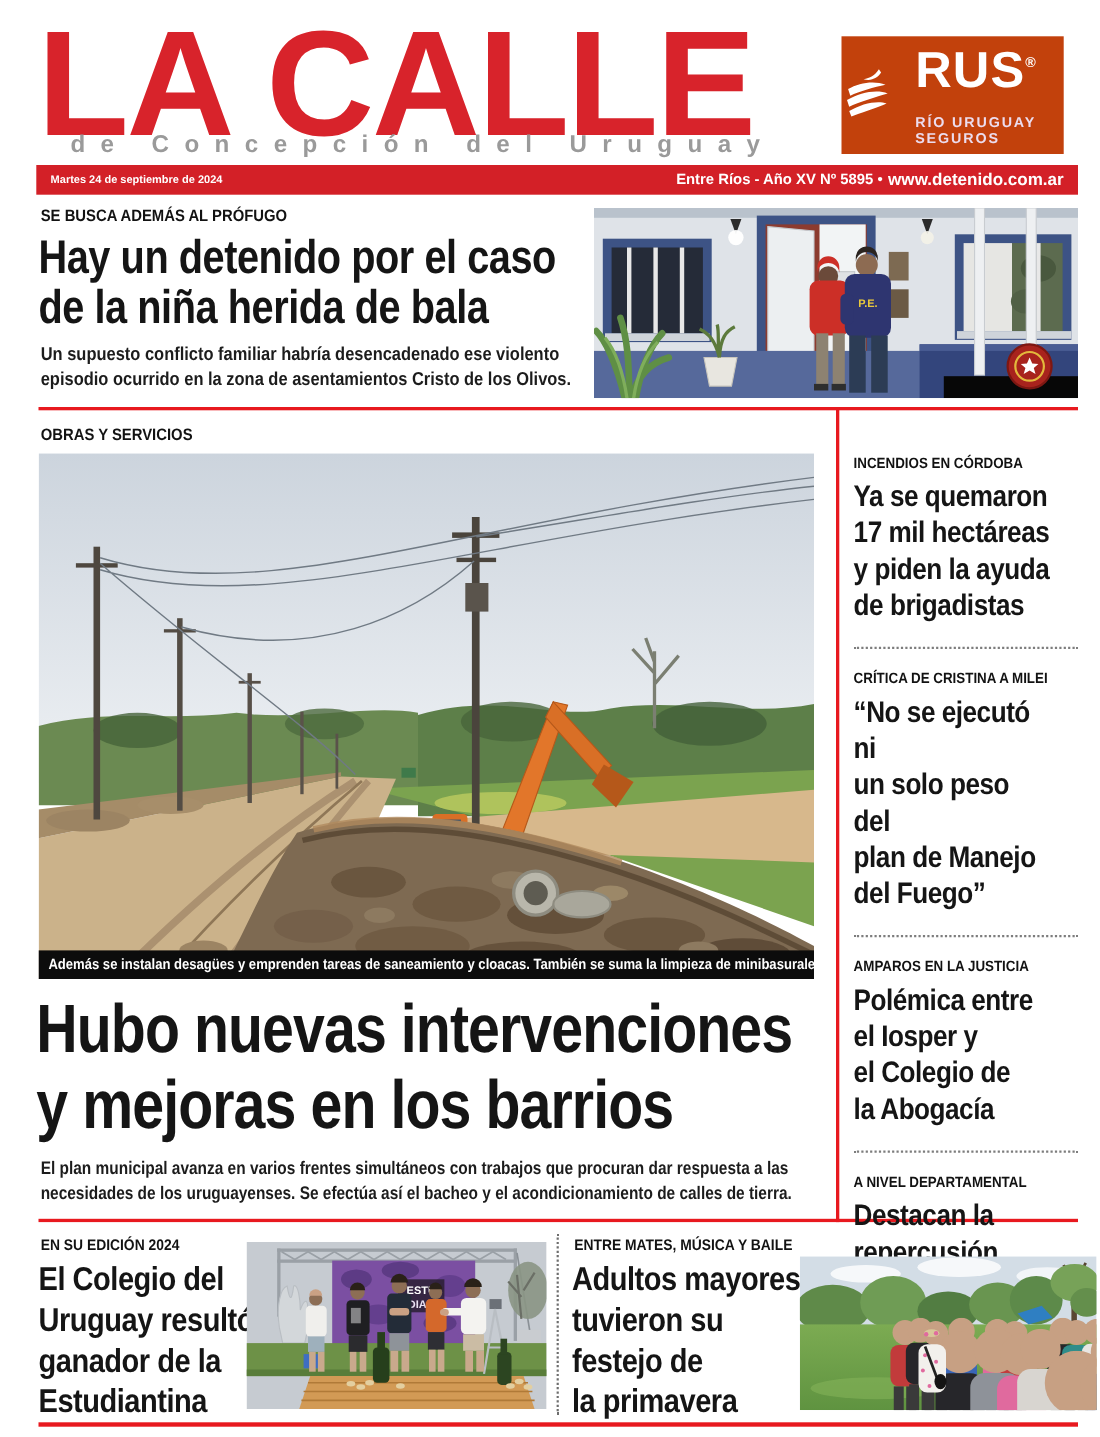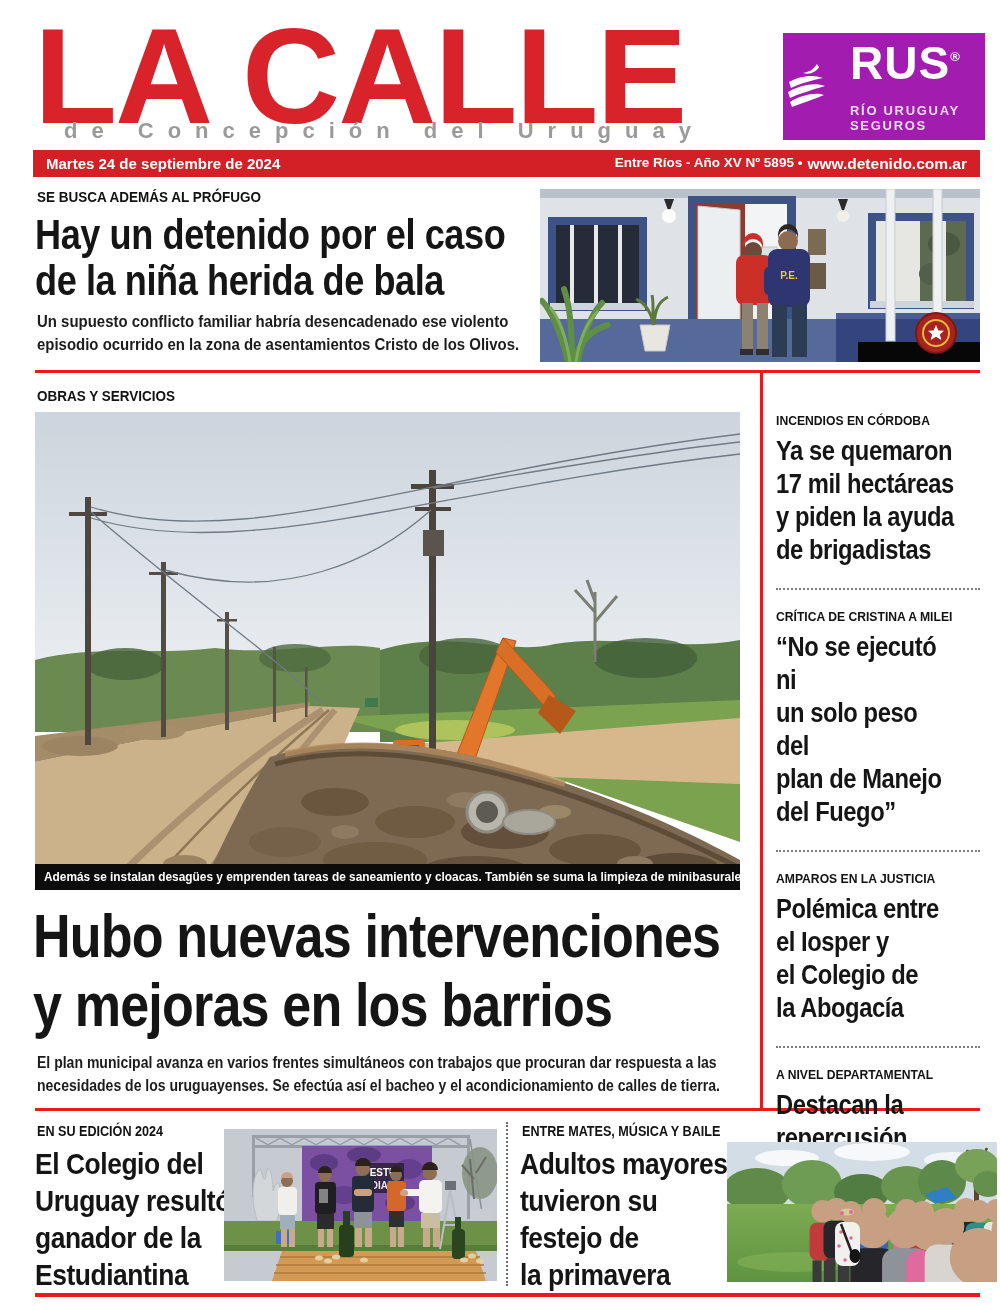--- a/index.html
+++ b/index.html
@@ -3,28 +3,28 @@
 <meta charset="utf-8">
 <style>
   html,body{margin:0;padding:0;background:#ffffff;}
   .page{position:relative;width:1000px;height:1306px;background:#fff;overflow:hidden;
         font-family:"Liberation Sans",sans-serif;color:#161616;}
   .abs{position:absolute;}
   
   .brand-title{left:34px;top:8px;font-family:Liberation Sans, sans-serif;font-weight:700;
                font-size:136px;line-height:1;letter-spacing:-2px;color:#d8232b;}
   .brand-sub{left:64px;top:118px;font-size:22px;font-weight:600;letter-spacing:14px;color:#9a9a9a;}
-  .rus-box{left:783px;top:33px;width:202px;height:107px;background:#a21caf;
+  .rus-box{left:765px;top:33px;width:202px;height:107px;background:#c2410c;
            display:flex;align-items:center;justify-content:center;gap:9px;}
   .rus-name{color:#fff;font-weight:800;font-size:46px;line-height:1;letter-spacing:1px;}
   .rus-reg{color:#fff;font-size:13px;font-weight:700;vertical-align:18px;}
   .rus-tag{color:#ecdcee;font-size:13px;font-weight:700;letter-spacing:1.7px;margin-top:17px;}
   .date-bar{left:33px;top:150px;width:947px;height:27px;background:#d32027;display:flex;
             align-items:center;justify-content:space-between;padding:0 13px;box-sizing:border-box;color:#fff;}
-  .date-left{font-size:15px;font-weight:700;}
+  .date-left{font-size:10px;font-weight:700;}
   .date-right{font-size:13.5px;font-weight:700;display:flex;align-items:flex-start;gap:5px;}
   .date-site{font-size:15.5px;font-weight:800;}
   
   .kicker{font-weight:800;color:#121212;font-size:15px;transform:scaleX(.9);transform-origin:0 0;white-space:nowrap;}
   .headline{font-weight:800;color:#151515;white-space:pre-line;letter-spacing:-.5px;
             transform:scaleX(.84);transform-origin:0 0;}
   .deck{font-weight:700;color:#1c1c1c;white-space:pre-line;transform:scaleX(.88);transform-origin:0 0;}
   
   .ts-kicker{left:37px;top:188px;}
   .ts-headline{left:35px;top:211px;font-size:43px;line-height:46px;}

